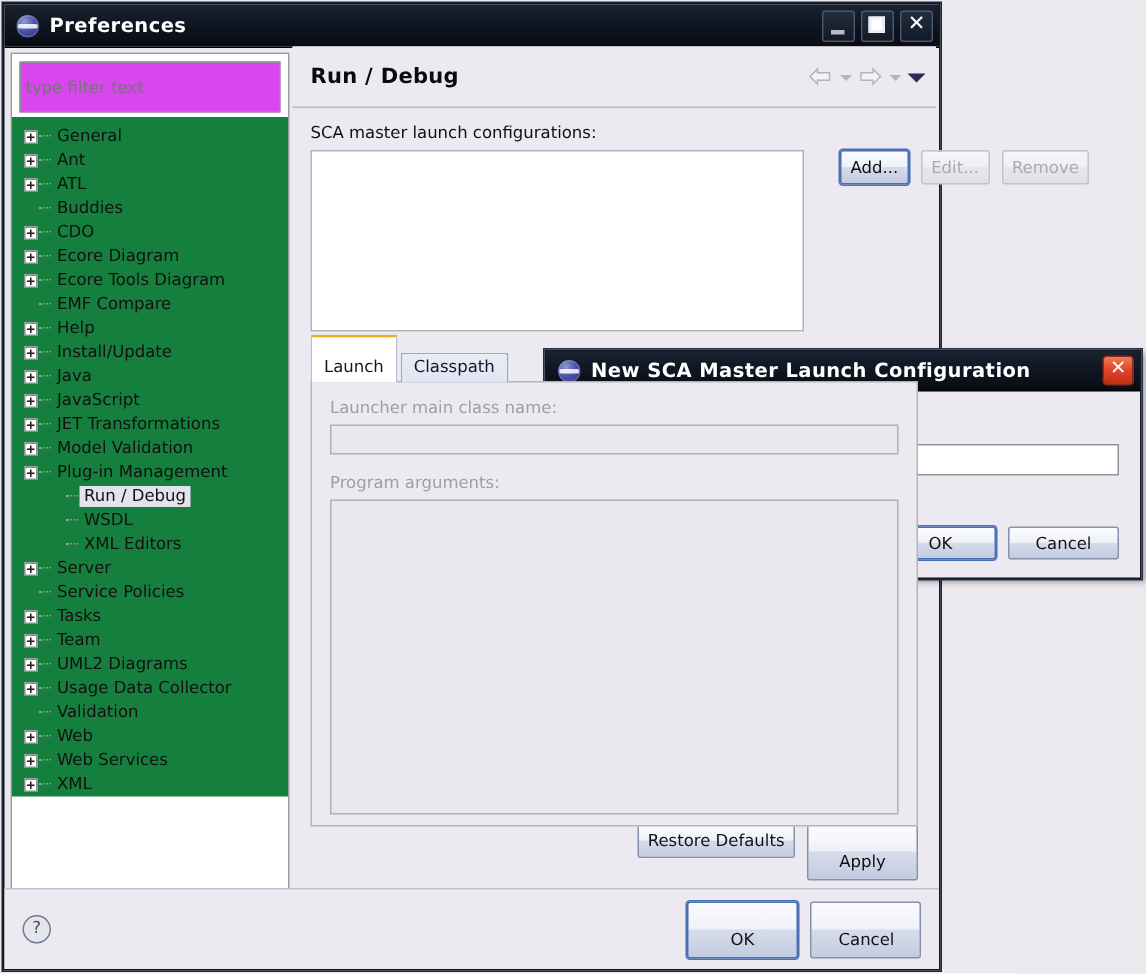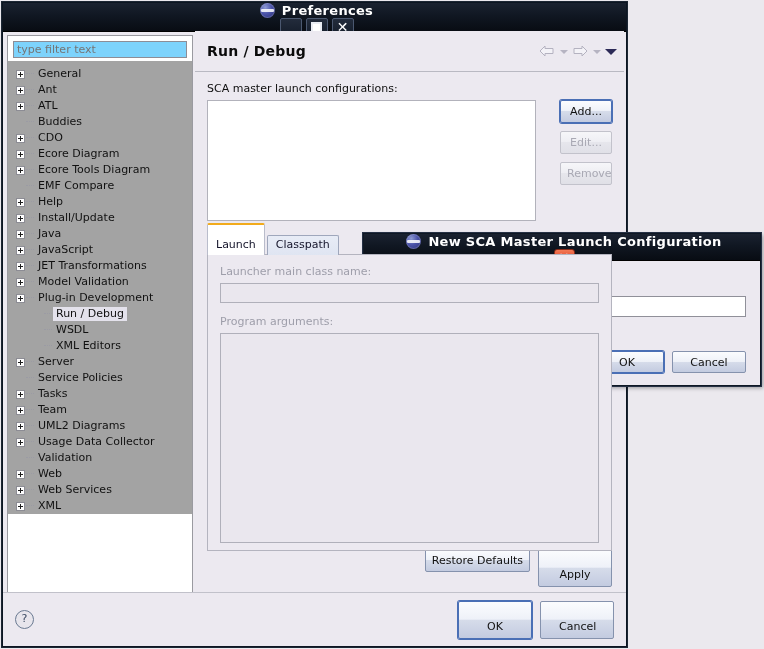--- a/index.html
+++ b/index.html
@@ -39,21 +39,20 @@
     box-shadow: 0 0 0 1px #1c2633;
   }
   .titlebar {
     height: 28px;
     background: linear-gradient(180deg, #1a2230 0%, #101722 45%, #080c13 100%);
     display: flex;
     align-items: center;
     padding: 0 4px 0 8px;
     position: relative;
     border-bottom: 1px solid #000;
-    flex-direction: column;
   }
   .title-left {
     display: flex;
     align-items: center;
     gap: 7px;
     flex: 1;
     min-width: 0;
   }
   .eclipse-globe {
     width: 15px; height: 15px;
@@ -136,32 +135,32 @@
     box-sizing: border-box;
     overflow: hidden;
   }
   #filter-wrap {
     padding: 5px 5px 3px 5px;
     background: #ffffff;
   }
   #filter-input {
     width: 100%;
     box-sizing: border-box;
-    height: 17px;
+    height: 34px;
     border: 1px solid #8d8d96;
     font-family: "DejaVu Sans", "Liberation Sans", sans-serif;
     font-size: 11px;
     padding: 1px 3px;
     color: #2c2c2c;
-    background: #7dd3fc;
+    background: #d946ef;
     outline: none;
   }
   #tree {
     padding: 5px 0 0 8px;
-    background: #a3a3a3;
+    background: #15803d;
   }
   .tree-item {
     display: flex;
     align-items: center;
     height: 16px;
     font-size: 11px;
     white-space: nowrap;
     position: relative;
   }
   .tree-item .twisty {
@@ -291,21 +290,21 @@
   #launch-config-list {
     flex: 1;
     height: 121px;
     background: #ffffff;
     border: 1px solid #b2b2bb;
     box-sizing: border-box;
   }
   #side-buttons {
     width: 52px;
     display: flex;
-    flex-direction: column;
+    flex-direction: row;
     gap: 8px;
     margin-left: 16px;
   }
   .btn {
     font-family: "DejaVu Sans", "Liberation Sans", sans-serif;
     font-size: 11px;
     height: 23px;
     border: 1px solid #8592ad;
     border-radius: 2px;
     background: linear-gradient(180deg,#fbfcfe 0%, #eef1f8 48%, #d6dcea 50%, #c3cbe0 100%);
@@ -573,21 +572,21 @@
             <span class="lbl">JET Transformations</span>
           </div>
           <div class="tree-item indent1">
             <span class="twisty plus"></span>
             <span class="dots"></span>
             <span class="lbl">Model Validation</span>
           </div>
           <div class="tree-item indent1">
             <span class="twisty plus"></span>
             <span class="dots"></span>
-            <span class="lbl">Plug-in Development</span>
+            <span class="lbl">Plug-in Management</span>
           </div>
           <div class="tree-item indent2 selected">
             <span class="twisty none"></span>
             <span class="dots"></span>
             <span class="lbl">Run / Debug</span>
           </div>
           <div class="tree-item indent2">
             <span class="twisty none"></span>
             <span class="dots"></span>
             <span class="lbl">WSDL</span>

